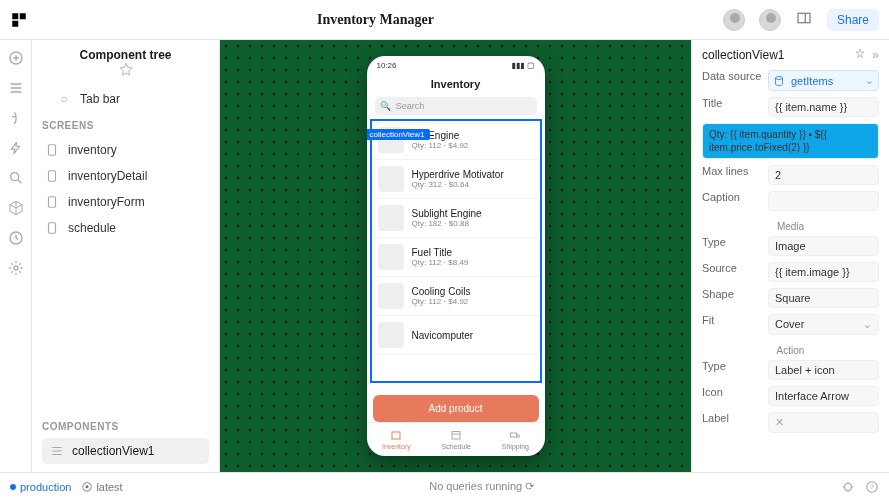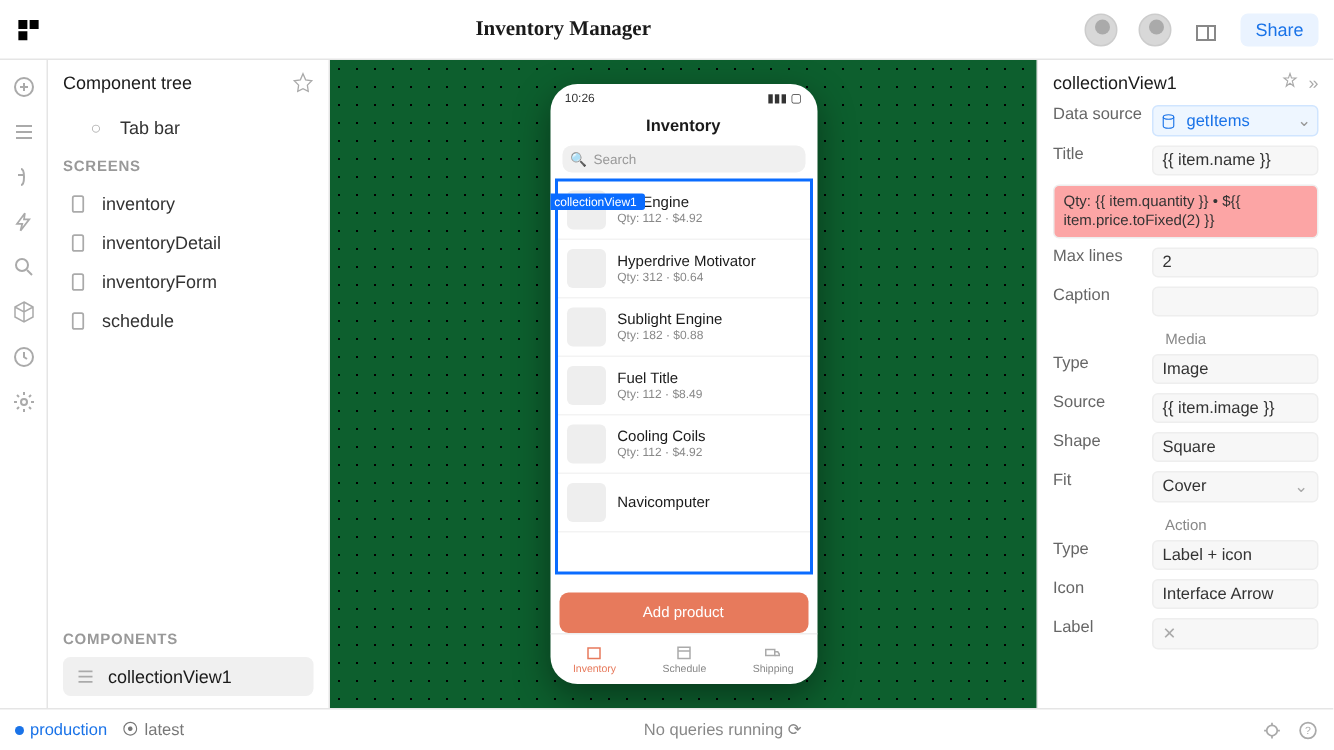--- a/index.html
+++ b/index.html
@@ -1,30 +1,30 @@
 <!DOCTYPE html>
 <html><head>
 <meta charset="utf-8">
 <style>
 * { box-sizing: border-box; margin: 0; padding: 0; font-family: -apple-system, BlinkMacSystemFont, "Segoe UI", sans-serif; }
 body { background: #fff; font-size: 12px; color: #1a1a1a; overflow: hidden; }
 .app { display: flex; flex-direction: column; width: 889px; height: 500px; }
 .topbar { height: 40px; border-bottom: 1px solid #e5e5e5; display: flex; align-items: center; padding: 0 10px; }
 .topbar .logo { width: 18px; height: 18px; }
 .topbar .title { flex: 1; text-align: center; font-weight: 600; font-size: 14px; font-family: Liberation Serif, serif; }
-.topbar .right { display: flex; align-items: flex-end; gap: 14px; }
+.topbar .right { display: flex; align-items: flex-start; gap: 14px; }
 .avatar { width: 22px; height: 22px; border-radius: 50%; background: #d8d8d8; border: 1px solid #ccc; position:relative; overflow:hidden;}
 .avatar::after{content:"";position:absolute;width:10px;height:10px;border-radius:50%;background:#aaa;top:3px;left:6px;}
 .share-btn { background: #eaf3ff; color: #1a73e8; border: none; padding: 4px 10px; border-radius: 5px; font-size: 12px; cursor: pointer; }
 .iconbtn { width: 18px; height: 18px; display:flex;align-items:center;justify-content:center;color:#888;}
 .main { flex: 1; display: flex; min-height: 0; }
 .leftrail { width: 32px; border-right: 1px solid #e5e5e5; display: flex; flex-direction: column; align-items: center; padding-top: 10px; gap: 14px; color: #aaa; }
 .leftrail .ritem { width:16px; height:16px; display:flex;align-items:center;justify-content:center;}
 .ctree { width: 188px; border-right: 1px solid #e5e5e5; display: flex; flex-direction: column; padding: 8px 10px; }
-.ctree-header { display:flex; align-items:center; justify-content:space-between; font-size:12px; font-weight:400; margin-bottom:10px;}
+.ctree-header { display:flex; align-items:center; justify-content:space-between; font-size:12px; font-weight:700; margin-bottom:10px;flex-direction:column;}
 .pin { color:#aaa;}
 .section-label { font-size: 10px; letter-spacing: 0.5px; color: #999; font-weight:600; margin: 8px 0 6px; }
 .tree-item { display:flex; align-items:center; gap:8px; padding: 5px 2px; color:#333; font-size:12px;}
 .tree-item .ticon { width:16px; height:16px; color:#aaa; display:flex;align-items:center;justify-content:center;}
 .tree-item.indent { padding-left: 14px;}
 .ctree .spacer { flex:1; }
 .comp-pill { background:#f0f0f0; border-radius:5px; padding:6px 8px; display:flex; align-items:center; gap:8px; }
 .canvas { flex:1; background: #0d5f2e; position:relative; display:flex; align-items:center; justify-content:center; overflow:hidden;
   background-image: radial-gradient(#000 1px, transparent 1px); background-size: 12px 12px; }
 .phone { width: 178px; height: 400px; background:#fff; border-radius: 18px; box-shadow: 0 8px 24px rgba(0,0,0,0.4); display:flex; flex-direction:column; overflow:hidden; position:relative;}
@@ -44,21 +44,21 @@
 .tabbar .tab.active { color:#e77a5c;}
 .tabbar .tab .ti{width:12px;height:12px;}
 .props { width: 198px; border-left:1px solid #e5e5e5; display:flex; flex-direction:column; padding: 8px 10px; overflow:auto;}
 .props-header { display:flex; align-items:center; justify-content:space-between; font-size:12px; margin-bottom:8px;}
 .props-header .ph-right{display:flex;gap:6px;color:#aaa;}
 .prow { display:flex; align-items:flex-start; gap:6px; margin-bottom:6px; font-size:11px;}
 .prow .plabel { width:60px; color:#666; font-size:11px;}
 .prow .pval { flex:1; background:#f7f7f7; border:1px solid #eee; border-radius:4px; padding:3px 6px; font-size:11px; color:#333; min-height:20px;}
 .prow .db-pill { flex:1; display:flex; align-items:center; gap:6px; background:#eef6ff; border:1px solid #d0e5ff; border-radius:4px; padding:3px 4px; color:#1a73e8;}
 .psub { font-size:10px; color:#888; text-align:center; margin:4px 0;}
-.mlbox{flex:1; background:#fca5a5; border:1px solid #eee; border-radius:4px; padding:4px 6px; font-size:10px; color:#333; line-height:1.3;}
+.mlbox{flex:1; background:#0ea5e9; border:1px solid #eee; border-radius:4px; padding:4px 6px; font-size:10px; color:#333; line-height:1.3;}
 .statusbar { height:28px; border-top:1px solid #e5e5e5; display:flex; align-items:center; padding:0 10px; font-size:11px; gap:10px;}
 .statusbar .left{display:flex;align-items:center;gap:10px;}
 .statusbar .badge{display:flex;align-items:center;gap:4px;color:#1a73e8;}
 .statusbar .badge2{display:flex;align-items:center;gap:4px;color:#777;}
 .statusbar .mid{flex:1;text-align:center;color:#888;}
 .statusbar .sright{display:flex;gap:10px;color:#aaa;}
 svg{display:block;}
 </style>
 </head>
 <body>

